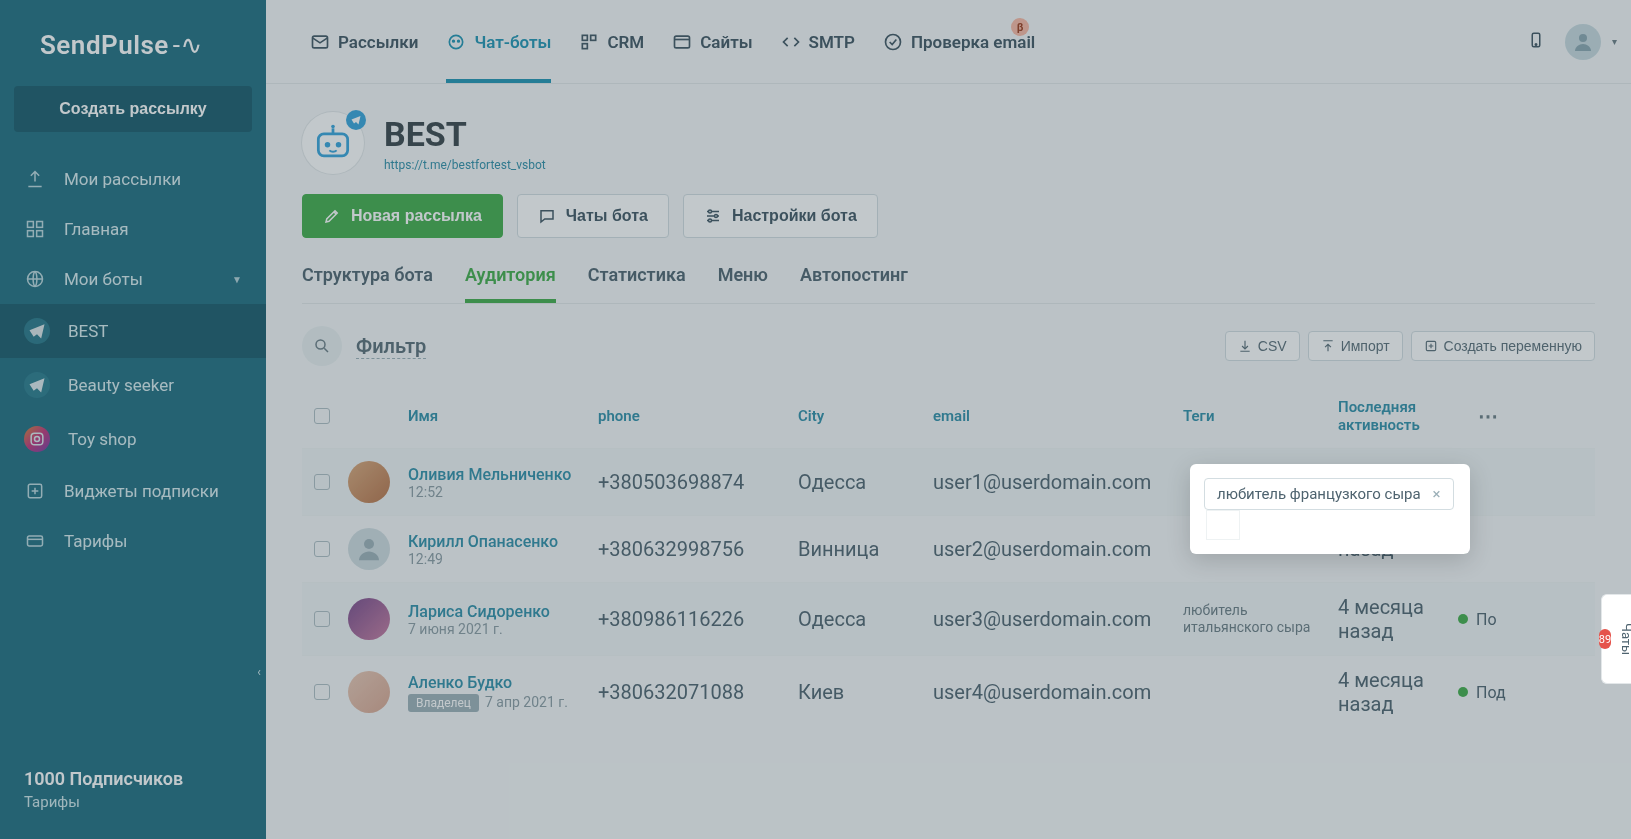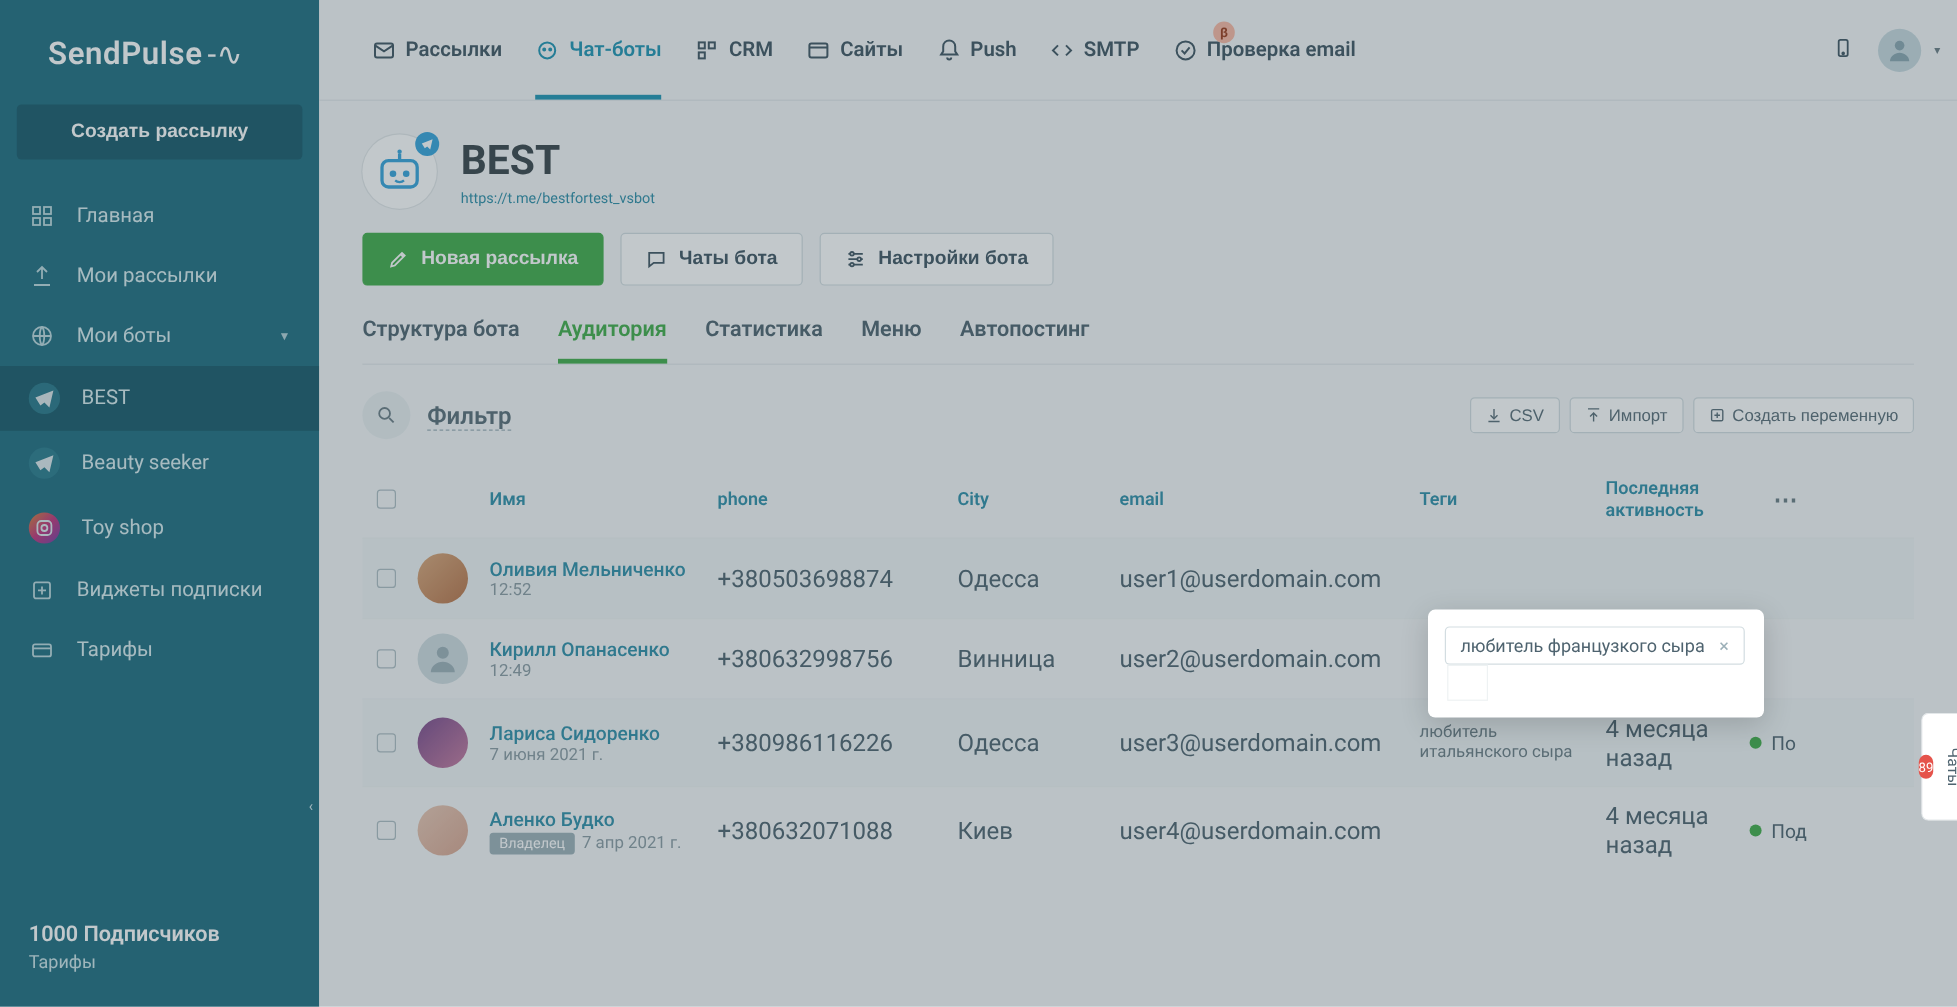--- a/index.html
+++ b/index.html
@@ -85,21 +85,21 @@
 .avatar.a4 { background: linear-gradient(135deg,#e8c7b4,#d9a590); }
 .name { color: #2e8ea8; font-size: 16px; font-weight: 500; }
 .sub { color: #8a9ba3; font-size: 14px; }
 .owner-badge { display: inline-block; background: #9cb0b8; color: #fff; font-size: 12px; padding: 2px 8px; border-radius: 3px; margin-right: 6px; }
 .cell { color: #4e636f; font-size: 20px; }
 .tag-cell { color: #6b7d85; font-size: 14px; line-height: 1.25; }
 .status { display: flex; align-items: center; gap: 8px; color: #4e636f; font-size: 16px; }
 .dot { width: 10px; height: 10px; border-radius: 50%; background: #41ad49; }
 
 
-.tag-popover { position: absolute; top: 508px; left: 1190px; width: 280px; background: #fff; border-radius: 6px; box-shadow: 0 6px 24px rgba(0,0,0,.16); padding: 14px; z-index: 30; }
+.tag-popover { position: absolute; top: 464px; left: 1190px; width: 280px; background: #fff; border-radius: 6px; box-shadow: 0 6px 24px rgba(0,0,0,.16); padding: 14px; z-index: 30; }
 .tag-pill { display: inline-flex; align-items: center; border: 1px solid #d3dde1; border-radius: 4px; padding: 6px 8px 6px 12px; font-size: 15px; color: #4e636f; gap: 8px; }
 .tag-pill .x { color: #9cb0b8; cursor: pointer; padding: 0 4px; }
 .tag-input-spot { display: inline-block; width: 34px; height: 30px; background: #fff; border: 1px solid #eef2f3; margin-left: 2px; vertical-align: top; }
 
 
 .chat-tab { position: absolute; right: 0; top: 594px; width: 30px; height: 90px; background: #fff; border: 1px solid #e3e7e9; border-right: none; border-radius: 6px 0 0 6px; display: flex; flex-direction: row; align-items: center; justify-content: center; gap: 8px; cursor: pointer; z-index: 25; }
 .chat-tab .cnt { background: #e5534b; color: #fff; width: 20px; height: 20px; border-radius: 10px; font-size: 11px; display: flex; align-items: center; justify-content: center; transform: rotate(0); }
 .chat-tab .lbl { writing-mode: vertical-rl; font-size: 13px; color: #4e636f; }
 
 
@@ -115,35 +115,35 @@
       <span class="logo-text">
           <span>SendPulse</span>
           <span class="logo-pulse">-∿</span>
         </span>
     </div>
     <button class="create-btn">Создать рассылку</button>
     <ul class="nav">
       <li>
           <span class="nav-icon">
             <svg viewBox="0 0 24 24">
+              <path d="M12 3v12M7 8l5-5 5 5M4 21h16"></path>
+            </svg>
+          </span>
+          <span>Мои рассылки</span>
+        </li>
+      <li>
+          <span class="nav-icon">
+            <svg viewBox="0 0 24 24">
               <rect x="3" y="3" width="7" height="7"></rect>
               <rect x="14" y="3" width="7" height="7"></rect>
               <rect x="3" y="14" width="7" height="7"></rect>
               <rect x="14" y="14" width="7" height="7"></rect>
             </svg>
           </span>
           <span>Главная</span>
-        </li>
-      <li>
-          <span class="nav-icon">
-            <svg viewBox="0 0 24 24">
-              <path d="M12 3v12M7 8l5-5 5 5M4 21h16"></path>
-            </svg>
-          </span>
-          <span>Мои рассылки</span>
         </li>
       <li>
           <span class="nav-icon">
             <svg viewBox="0 0 24 24">
               <circle cx="12" cy="12" r="9"></circle>
               <path d="M3 12h18M12 3c3 3 3 15 0 18M12 3c-3 3-3 15 0 18"></path>
             </svg>
           </span>
           <span>Мои боты</span>
           <span class="chev">▼</span>
@@ -232,28 +232,20 @@
           <span>CRM</span>
         </div>
       <div class="topnav-item">
           <span class="topnav-icon">
             <svg viewBox="0 0 24 24">
               <rect x="3" y="5" width="18" height="14" rx="2"></rect>
               <path d="M3 9h18"></path>
             </svg>
           </span>
           <span>Сайты</span>
-        </div>
-      <div class="topnav-item">
-          <span class="topnav-icon">
-            <svg viewBox="0 0 24 24">
-              <path d="M6 8a6 6 0 1112 0v5l2 3H4l2-3zM10 19a2 2 0 004 0"></path>
-            </svg>
-          </span>
-          <span>Push</span>
         </div>
       <div class="topnav-item">
           <span class="topnav-icon">
             <svg viewBox="0 0 24 24">
               <path d="M8 7l-5 5 5 5M16 7l5 5-5 5"></path>
             </svg>
           </span>
           <span>SMTP</span>
         </div>
       <div class="topnav-item">

